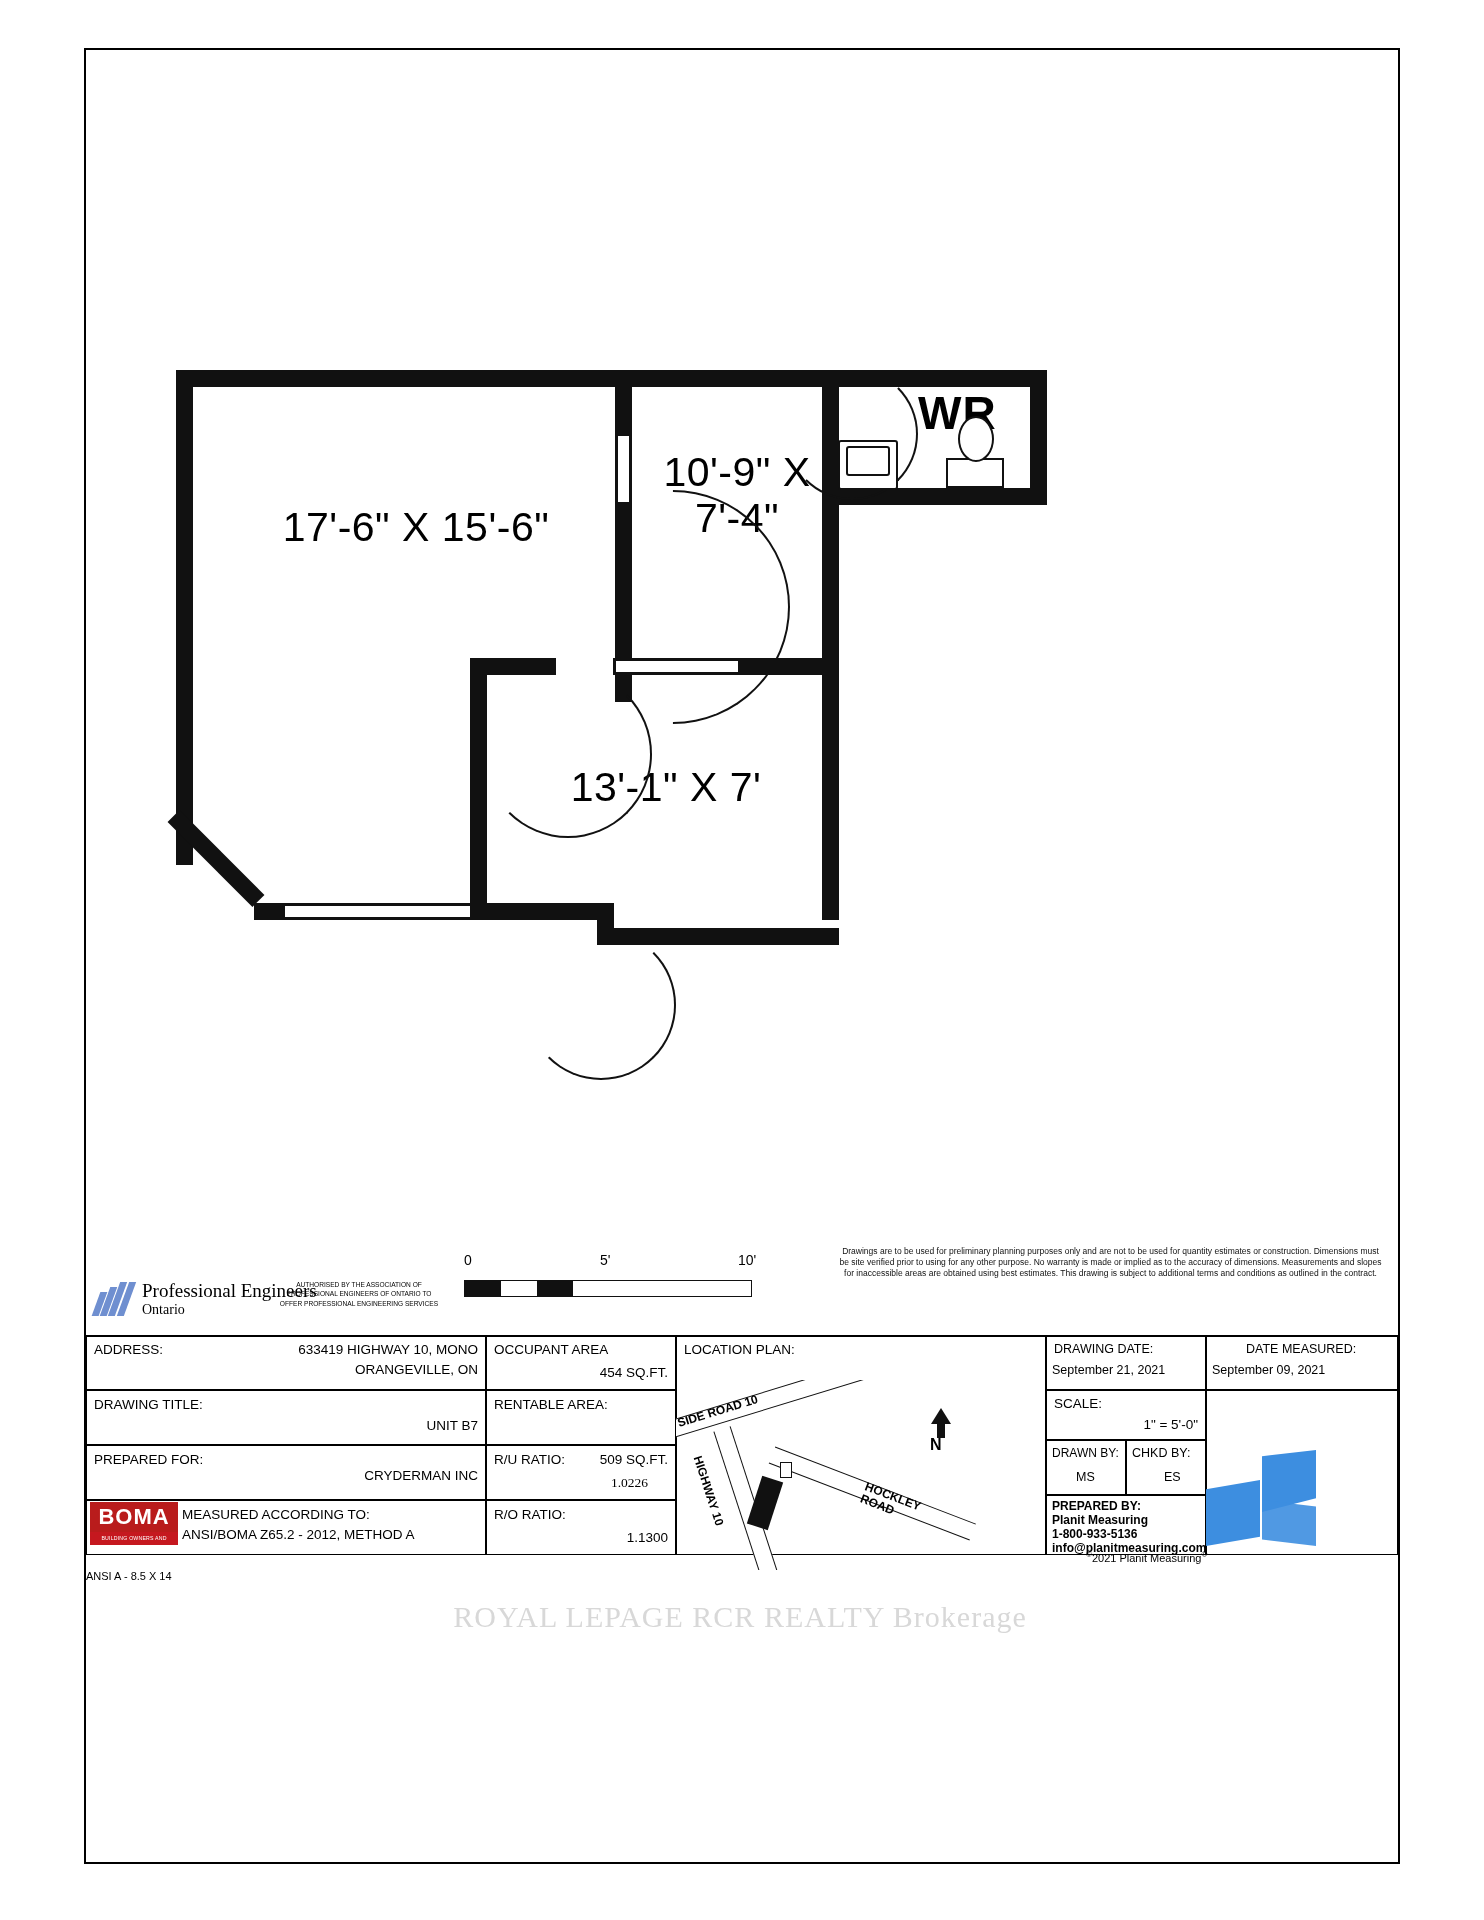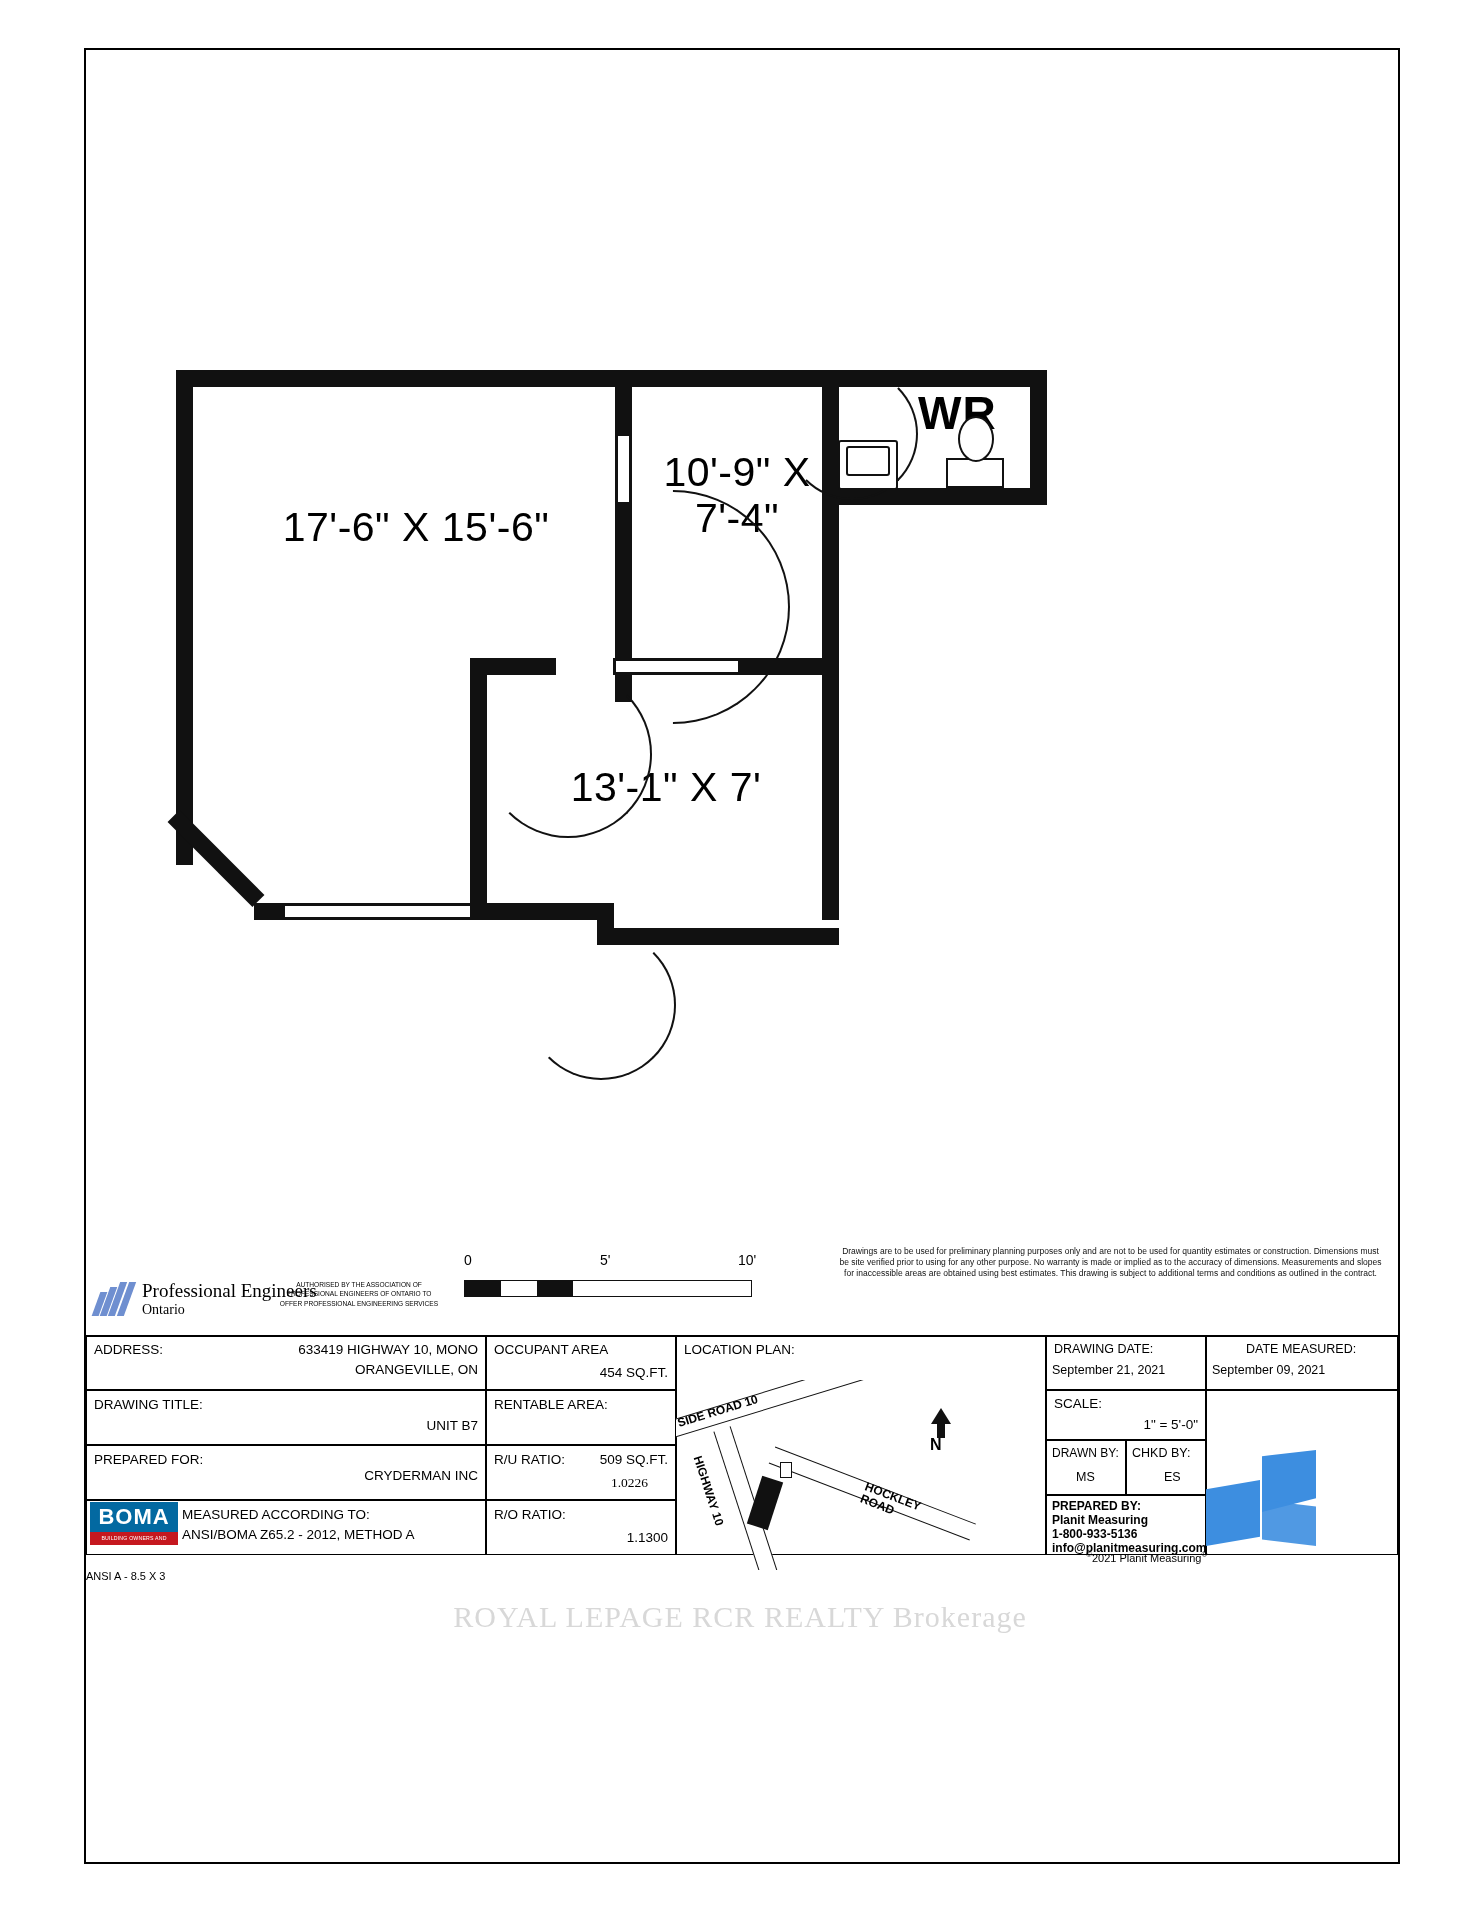--- a/index.html
+++ b/index.html
@@ -38,21 +38,21 @@
   #peo .t3{position:absolute;left:180px;top:2px;width:166px;font-size:6.6px;line-height:1.42;text-align:center;}
 
   
   #infotable{position:absolute;left:0;top:1285px;width:1312px;height:1.5px;background:#000;}
   .tblbox{position:absolute;box-sizing:border-box;border:1.5px solid #000;}
   .lbl{position:absolute;font-size:13.5px;}
   .val{position:absolute;font-size:13.5px;text-align:right;}
 
   
   #boma{position:absolute;left:4px;top:1452px;width:88px;height:44px;}
-  #boma .b1{position:absolute;left:0;top:0;width:88px;height:30px;background:#0369a1;color:#fff;font-weight:700;font-size:22px;letter-spacing:1px;text-align:center;line-height:30px;}
+  #boma .b1{position:absolute;left:0;top:0;width:88px;height:30px;background:#b91c1c;color:#fff;font-weight:700;font-size:22px;letter-spacing:1px;text-align:center;line-height:30px;}
   #boma .b2{position:absolute;left:0;top:30px;width:88px;height:13px;background:#c5181f;color:#fff;font-size:5.2px;text-align:center;line-height:13px;letter-spacing:.2px;}
 
   
   #locplan{position:absolute;left:590px;top:1330px;width:300px;height:190px;overflow:hidden;}
   #locplan .road{position:absolute;background:#fff;border-top:1.4px solid #111;border-bottom:1.4px solid #111;}
   #locplan .rdlabel{position:absolute;font-size:12px;font-weight:700;}
   #locplan .bld{position:absolute;background:#111;}
 
   #northarrow{position:absolute;left:252px;top:28px;width:26px;height:48px;}
   #northarrow .tri{position:absolute;left:3px;top:0;width:0;height:0;border-left:10px solid transparent;border-right:10px solid transparent;border-bottom:16px solid #111;}
@@ -243,17 +243,17 @@
   <div class="lbl" style="left:966px; top:1477px; font-size:12px; font-weight:700;">1-800-933-5136</div>
   <div class="lbl" style="left:966px; top:1491px; font-size:12px; font-weight:700;">info@planitmeasuring.com</div>
 
   <div class="tblbox" style="left:1120px; top:1340px; width:192px; height:165px;"></div>
   <div id="cube">
     <div class="c1" style="left:0px;  top:30px; width:54px; height:66px; clip-path:polygon(0 14%,100% 0,100% 86%,0 100%);"></div>
     <div class="c2" style="left:56px; top:0px;  width:54px; height:62px; clip-path:polygon(0 10%,100% 0,100% 78%,0 100%);"></div>
     <div class="c3" style="left:56px; top:50px; width:54px; height:46px; clip-path:polygon(0 0,100% 14%,100% 100%,0 86%); opacity:.9;"></div>
   </div>
 
-  <div id="ansi" style="left:0px;">ANSI A - 8.5 X 3</div>
+  <div id="ansi" style="left:0px;">ANSI A - 8.5 X 14</div>
   <div id="copyright"><span style="vertical-align:super;font-size:8px;">©</span><span>2021 Planit Measuring</span><span style="vertical-align:super;font-size:8px;">®</span></div>
 </div>
 
 <div id="watermark" style="position:absolute;left:84px;top:1600px;width:1312px;">ROYAL LEPAGE RCR REALTY  Brokerage</div>
 
 </body></html>

